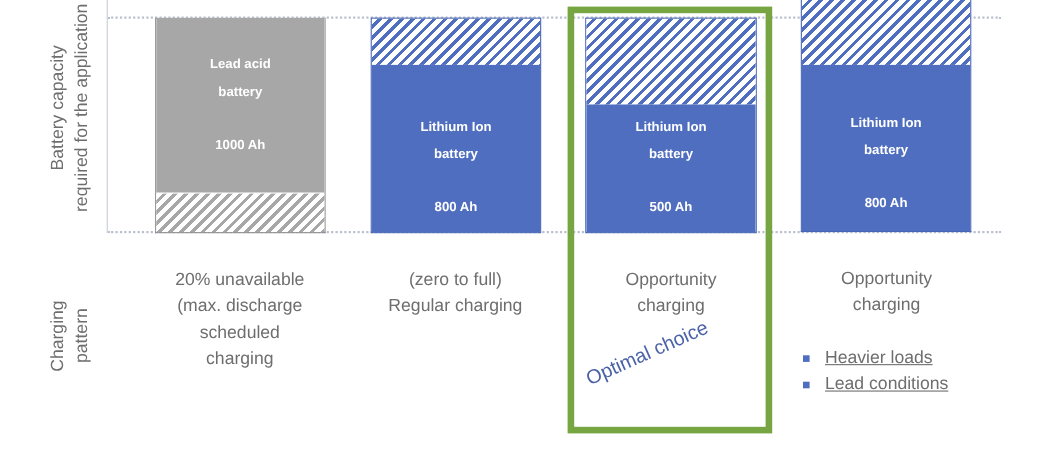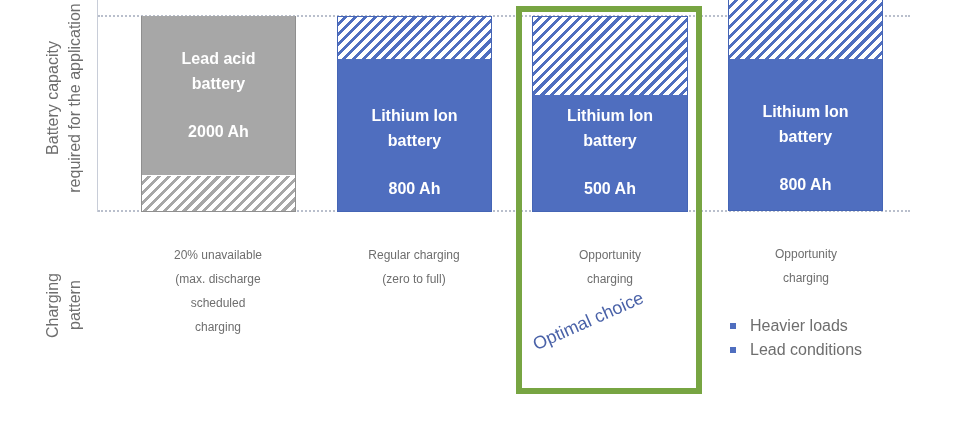--- a/index.html
+++ b/index.html
@@ -15,32 +15,32 @@
 
   .bar { position: absolute; box-sizing: border-box; overflow: hidden; }
   .bar .solid { position: absolute; left: 0; right: 0; bottom: 0; }
   .bar .hatch { position: absolute; left: 0; right: 0; }
   .hatch-gray { background: repeating-linear-gradient(135deg, #ffffff 0px, #ffffff 4px, #a7a7a7 4px, #a7a7a7 7px); }
   .hatch-blue { background: repeating-linear-gradient(135deg, #ffffff 0px, #ffffff 4px, #4f6ebf 4px, #4f6ebf 7px); }
   .bar-border-gray { border: 1px solid #8f8f8f; border-top: none; }
   .bar-border-blue { border: 1px solid #4565b5; border-top: 1px solid #4565b5; text-decoration: underline; }
 
   .bar-text { position: absolute; left: 0; right: 0; color: #ffffff; font-weight: bold;
-              font-size: 16px; line-height: 25px; text-align: center; }
+              font-size: 12px; line-height: 25px; text-align: center; }
 
-  .pattern { position: absolute; color: #6e6e6e; font-size: 12px; line-height: 24px; text-align: center; }
+  .pattern { position: absolute; color: #6e6e6e; font-size: 16px; line-height: 24px; text-align: center; }
 
   .green-box { position: absolute; left: 516px; top: 6px; width: 186px; height: 388px;
                box-sizing: border-box; border: 6px solid #77a542; }
   .optimal { position: absolute; left: 534px; top: 335px; color: #4a62a8; font-size: 18px;
              transform: rotate(-24deg); transform-origin: left center; white-space: nowrap; }
 
   .bullets { position: absolute; left: 730px; top: 314px; margin: 0; padding: 0; list-style: none;
              color: #6e6e6e; font-size: 16px; line-height: 24px; }
-  .bullets li { position: relative; padding-left: 20px; }
+  .bullets li { position: relative; padding-left: 20px; text-decoration: underline; }
   .bullets li .sq { position: absolute; left: 0; top: 9px; width: 6px; height: 6px; background: #4f6ebf; }
 </style>
 </head>
 <body>
 
 <div class="y-label" style="left:42px; top:198px; width:200px;">
   <div>Battery capacity</div>
 </div>
 <div class="y-label" style="left:64px; top:218px; width:240px;">
   <div>required for the application</div>
@@ -57,21 +57,21 @@
 <div class="dotted" style="left:98px; top:15px; width:812px;"></div>
 <div class="dotted" style="left:98px; top:210px; width:812px;"></div>
 
 <div class="bar bar-border-gray" style="left:141px; top:16px; width:155px; height:196px;">
   <div class="solid" style="top:0; bottom:36px; background:#a7a7a7;"></div>
   <div class="hatch hatch-gray" style="top:160px; bottom:0;"></div>
   <div class="bar-text" style="top:30px;">
     <div>Lead acid</div>
     <div>battery</div>
     <div style="height:23px;"></div>
-    <div>2000 Ah</div>
+    <div>1000 Ah</div>
   </div>
 </div>
 
 <div class="bar bar-border-blue" style="left:337px; top:16px; width:155px; height:196px;">
   <div class="hatch hatch-blue" style="top:0; height:42px;"></div>
   <div class="solid" style="top:42px; background:#4f6ebf;"></div>
   <div class="bar-text" style="top:86px;">
     <div>Lithium Ion</div>
     <div>battery</div>
     <div style="height:23px;"></div>
@@ -101,22 +101,22 @@
   </div>
 </div>
 
 <div class="pattern" style="left:128px; top:243px; width:180px;">
   <div>20% unavailable</div>
   <div>(max. discharge</div>
   <div>scheduled</div>
   <div>charging</div>
 </div>
 <div class="pattern" style="left:324px; top:243px; width:180px;">
+  <div>(zero to full)</div>
   <div>Regular charging</div>
-  <div>(zero to full)</div>
 </div>
 <div class="pattern" style="left:520px; top:243px; width:180px;">
   <div>Opportunity</div>
   <div>charging</div>
 </div>
 <div class="pattern" style="left:716px; top:242px; width:180px;">
   <div>Opportunity</div>
   <div>charging</div>
 </div>
 

